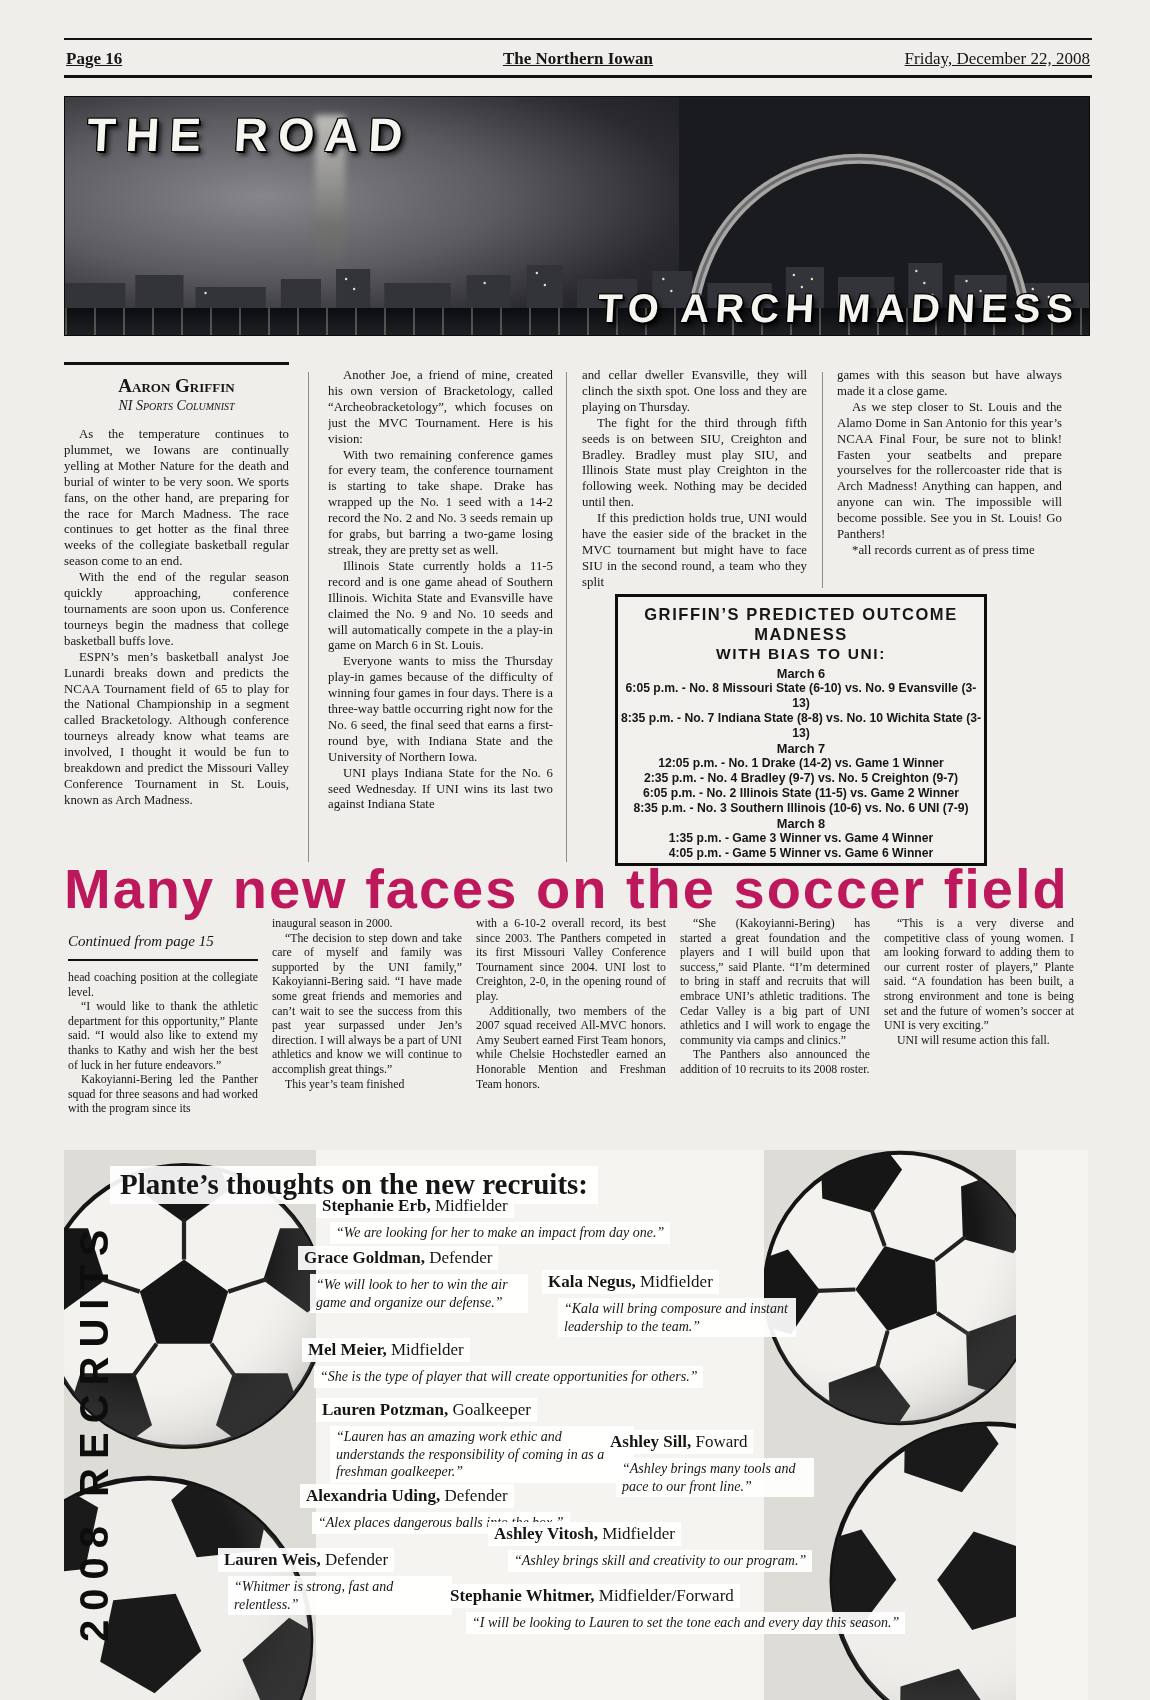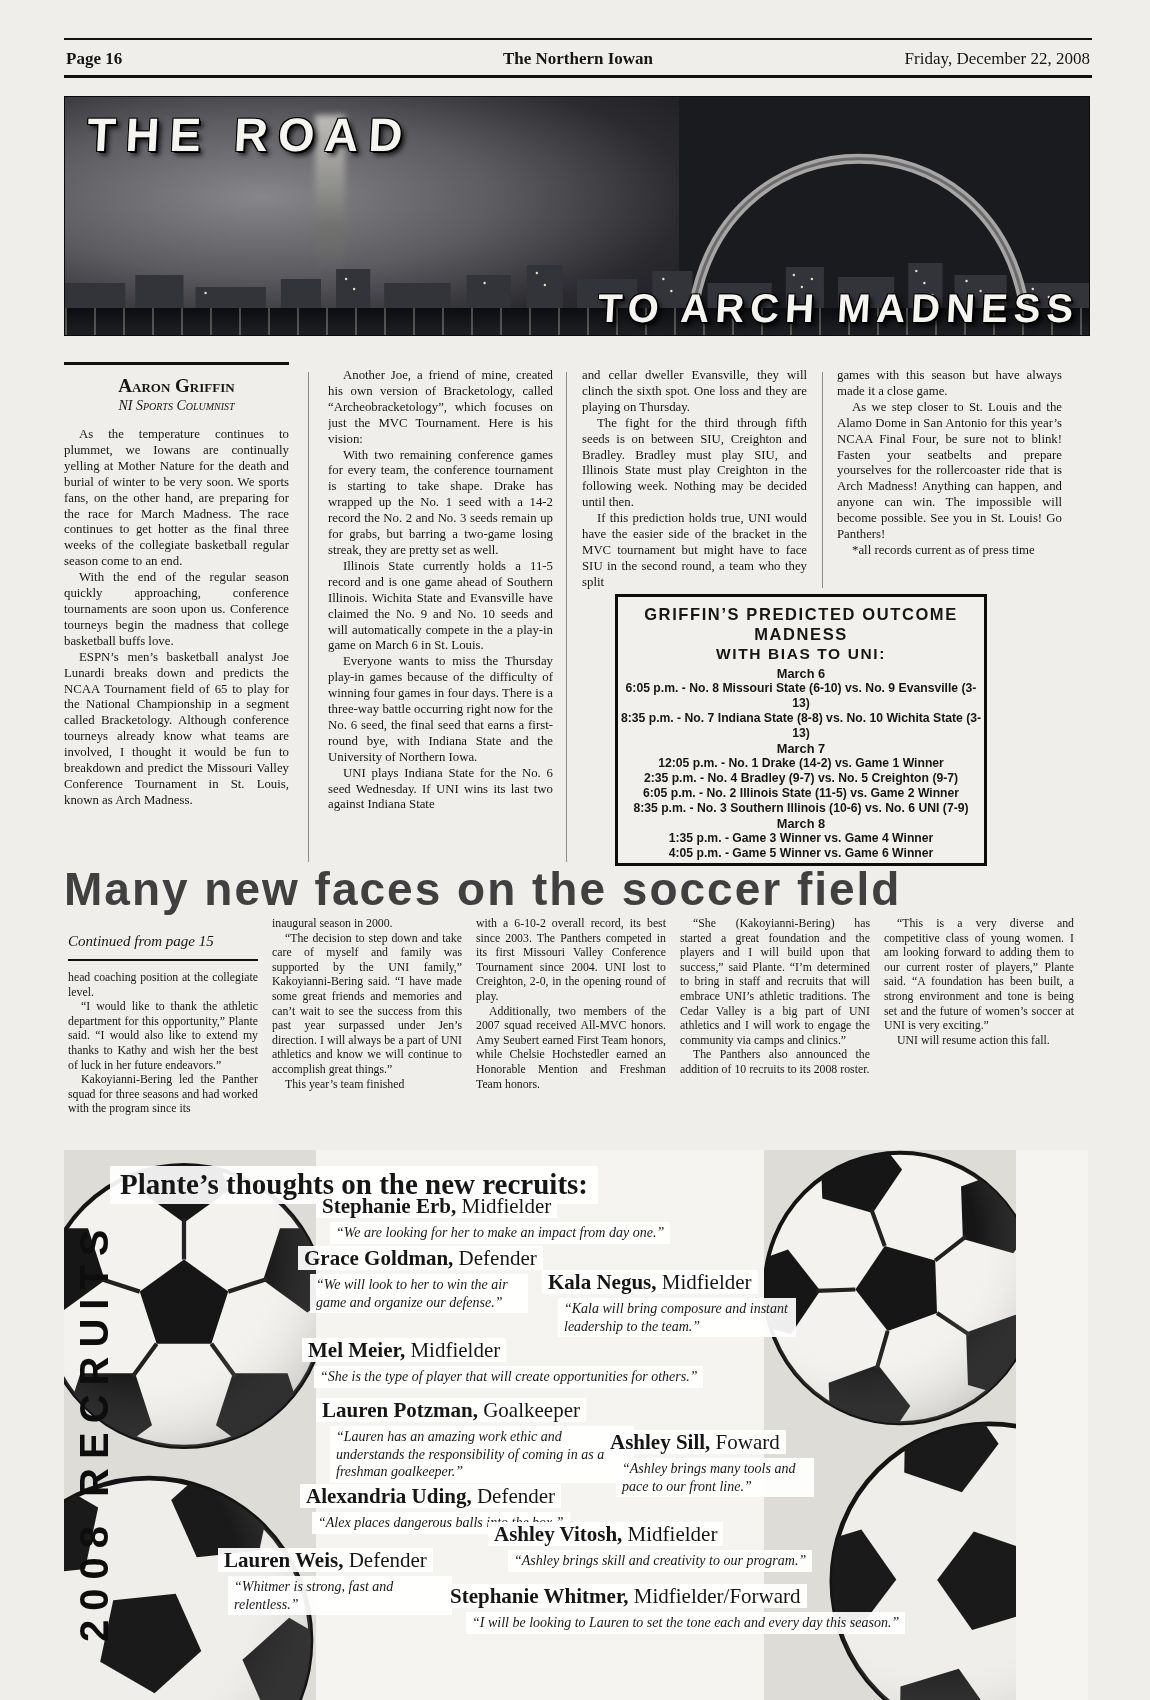--- a/index.html
+++ b/index.html
@@ -3,21 +3,21 @@
 <meta charset="utf-8">
 <style>
   html,body{margin:0;padding:0;background:#d8d6d1;}
   .page{position:relative;width:1150px;height:1700px;background:#efeeea;overflow:hidden;
         font-family:"Liberation Serif",serif;color:#161616;}
 
   
   .masthead{position:absolute;left:64px;top:38px;width:1024px;
             border-top:2px solid #111;border-bottom:3px solid #111;
             padding:9px 2px 6px 2px;display:flex;align-items:baseline;}
-  .masthead .cell{flex:1;font:700 17px "Liberation Serif",serif;}
+  .masthead .cell{flex:1;font:700 17px "Liberation Serif",serif;text-decoration:underline;}
   .masthead .cell.mid{text-align:center;}
   .masthead .cell.right{text-align:right;font-weight:400;}
 
   
   .banner{position:absolute;left:64px;top:96px;width:1024px;height:238px;
           background:#1a1b1e;border:1px solid #0a0a0a;overflow:hidden;}
   .banner .blob{position:absolute;left:0;top:0;width:60%;height:100%;
       background:radial-gradient(ellipse at 32% 42%, #87868a 0%, #5b5b60 40%, #2a2a2f 72%, rgba(22,23,26,0) 100%);}
   .banner .streak{position:absolute;left:250px;top:18px;width:30px;height:160px;
       background:linear-gradient(#e0ded8, #70706c 70%, rgba(40,40,44,0));filter:blur(3px);opacity:.75;}
@@ -51,42 +51,42 @@
   .bracket{position:absolute;left:615px;top:594px;width:372px;height:272px;background:#f1f0ec;
            border:3px solid #0d0d0d;text-align:center;overflow:hidden;
            font-family:"Liberation Sans",sans-serif;padding-top:7px;box-sizing:border-box;}
   .bracket .t1{font-weight:700;font-size:16.5px;line-height:20px;letter-spacing:1.6px;}
   .bracket .t2{font-weight:700;font-size:15.5px;line-height:19px;letter-spacing:1.6px;margin-bottom:3px;}
   .brow{font-weight:700;font-size:12.2px;line-height:15px;}
   .brow.bdate{font-size:12.8px;}
 
   
   .soccer-headline{position:absolute;left:64px;top:864px;width:1024px;
-      font-family:"Liberation Sans",sans-serif;font-weight:700;font-size:46px;line-height:50px;
-      letter-spacing:2px;color:#404040;}
+      font-family:"Liberation Sans",sans-serif;font-weight:700;font-size:56px;line-height:50px;
+      letter-spacing:2px;color:#be185d;}
   .scol{position:absolute;width:190px;top:916px;height:234px;text-align:justify;
         font-size:11.8px;line-height:14.6px;overflow:hidden;}
   .scol p{margin:0;text-indent:13px;}
   .scol p.cont{text-indent:0;}
   .continued{font-style:italic;font-size:15px;line-height:19px;text-align:left;text-indent:0 !important;}
   .cont-rule{height:2px;background:#111;margin:8px 0 9px 0;}
 
   
   .recruits{position:absolute;left:64px;top:1150px;width:1024px;height:550px;background:#f5f4f1;overflow:hidden;}
   .photo-panel{position:absolute;top:0;height:100%;background:#dedcd7;overflow:hidden;}
   .panel-left{left:0;width:252px;}
   .panel-right{left:700px;width:252px;}
   .ball{position:absolute;}
   .plante-headline{position:absolute;left:46px;top:16px;z-index:3;background:rgba(255,255,255,.92);
       padding:2px 10px 3px 10px;font-weight:700;font-size:29px;line-height:33px;}
   .side-label{position:absolute;left:8px;top:48px;height:444px;z-index:3;
       writing-mode:vertical-rl;transform:rotate(180deg);
       font-family:"Liberation Sans",sans-serif;font-weight:700;font-size:40px;letter-spacing:9px;color:#0d0d0d;}
   .recruit{position:absolute;z-index:4;}
-  .r-name{font-size:21px;line-height:24px;background:rgba(255,255,255,.93);display:inline-block;padding:0 6px;}
+  .r-name{font-size:17px;line-height:24px;background:rgba(255,255,255,.93);display:inline-block;padding:0 6px;}
   .r-name b{font-weight:700;}
   .r-quote{font-style:italic;font-size:14px;line-height:17.6px;background:rgba(255,255,255,.93);
            display:inline-block;padding:2px 6px;margin-top:4px;}
   
   .r1{left:252px;top:44px;}   .r1 .r-quote{margin-left:14px;}
   .r2{left:234px;top:96px;}   .r2 .r-quote{width:206px;margin-left:12px;}
   .r3{left:478px;top:120px;}  .r3 .r-quote{width:226px;margin-left:16px;}
   .r4{left:238px;top:188px;}  .r4 .r-quote{margin-left:12px;}
   .r5{left:252px;top:248px;}  .r5 .r-quote{width:292px;margin-left:14px;}
   .r6{left:540px;top:280px;}  .r6 .r-quote{width:186px;margin-left:12px;}

